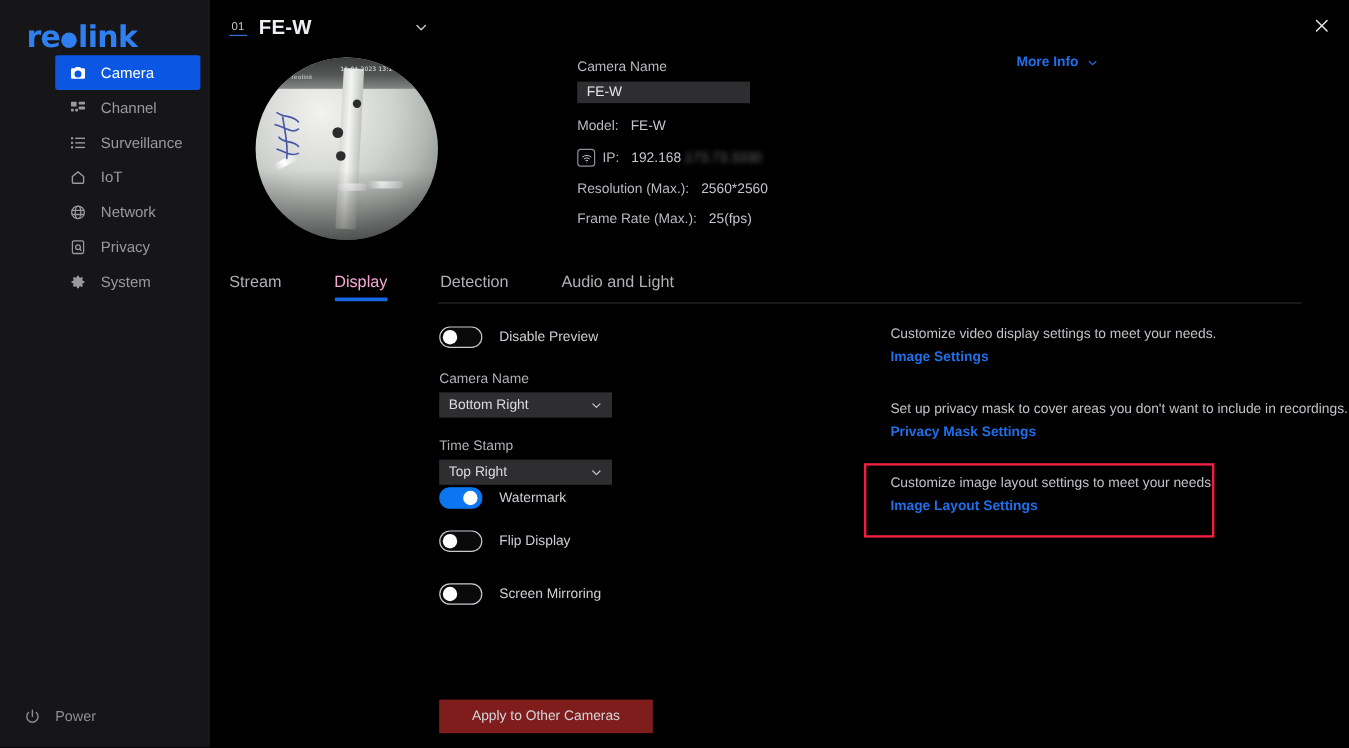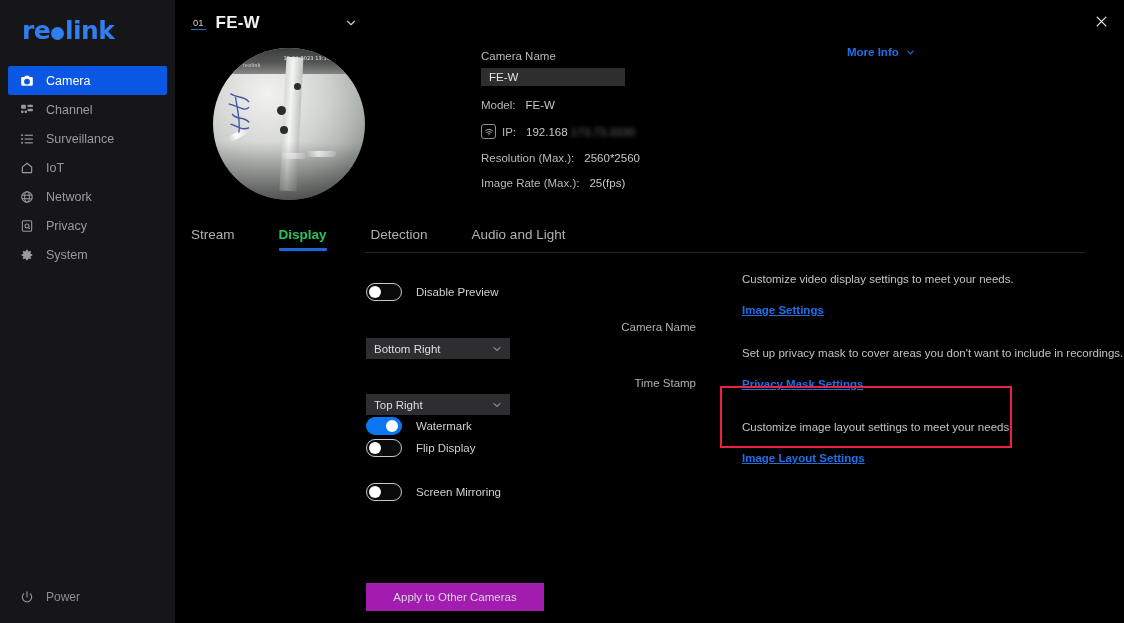--- a/index.html
+++ b/index.html
@@ -29,21 +29,21 @@
     font-family: "DejaVu Sans", sans-serif;
     display: flex; align-items: center;
   }
   .logo .dot-o {
     display: inline-block;
     width: 13px; height: 13px;
     border-radius: 50%;
     background: #2f7ff0;
     margin: 7px 1px 0 1px;
   }
-  .nav { margin-top: 20px; }
+  .nav { margin-top: 0; padding-left: 38px; }
   .nav-item {
     display: flex; align-items: center;
     height: 30px;
     margin: 0 8px 0 8px;
     padding-left: 12px;
     color: #9a9a9e;
     font-size: 12.5px;
     border-radius: 2px;
     cursor: pointer;
   }
@@ -178,33 +178,33 @@
     display: flex; align-items: flex-end; gap: 0;
     position: relative;
   }
   .tab {
     font-size: 13.5px; color: #b0b0b5;
     padding: 0 0 9px 0;
     margin-right: 44px;
     cursor: pointer;
     position: relative;
   }
-  .tab.active { color: #22c55e; font-weight: bold; }
+  .tab.active { color: #f9a8d4; }
   .tab.active::after {
     content: ""; position: absolute; left: 0; right: 0; bottom: 0;
     height: 3px; background: #1667e0; border-radius: 1px;
   }
   .tabs-rule {
     position: absolute; left: 190px; right: 39px; top: 252px;
     height: 1px; background: #26262a;
   }
 
   
   .panel { position: absolute; left: 0; top: 262px; width: 100%; }
-  .col-left { position: absolute; left: 191px; top: 19px; width: 330px; text-align: right; }
+  .col-left { position: absolute; left: 191px; top: 8px; width: 330px; }
   .col-right { position: absolute; left: 567px; top: 8px; width: 480px; }
 
   .row-toggle { display: flex; align-items: center; height: 22px; cursor: pointer; }
   .switch {
     width: 36px; height: 18px; border-radius: 9px;
     position: relative; flex: 0 0 36px;
     background: #0a0a0a; border: 1px solid #c9c9cd;
   }
   .switch .knob {
     position: absolute; left: 2px; top: 2px;
@@ -222,34 +222,34 @@
     color: #dcdce0; font-size: 11.5px;
     display: flex; align-items: center; justify-content: space-between;
     padding: 0 7px 0 8px;
     cursor: pointer;
   }
   .select .chev { color: #c6c6ca; display: flex; }
 
   .r-block { margin-bottom: 26px; }
   .r-desc { font-size: 11.5px; color: #c2c2c7; line-height: 18px; }
   .r-link {
-    display: inline-block; margin-top: 16px;
-    font-size: 11.5px; color: #1f6fe8; font-weight: 600; cursor: pointer; text-decoration: underline;
+    display: inline-block; margin-top: 4px;
+    font-size: 11.5px; color: #1f6fe8; font-weight: 600; cursor: pointer;
   }
   .highlight-box {
     position: absolute; left: 545px; top: 386px;
     width: 292px; height: 62px;
     border: 2px solid #ed2042;
     pointer-events: none;
   }
 
   .apply-btn {
     position: absolute; left: 191px; top: 583px;
     width: 178px; height: 28px;
-    background: #a21caf;
+    background: #7f1d1d;
     color: #d6d6da; font-size: 11.5px;
     display: flex; align-items: center; justify-content: center;
     cursor: pointer;
     font-family: "Liberation Sans", sans-serif;
   }
 </style>
 </head>
 <body>
 
 <div class="app">
@@ -415,21 +415,21 @@
           <span class="v">192.168</span>
             <span class="ip-blur">.173.73.3330</span>
         </div>
 
         <div class="info-line">
           <span class="k">Resolution (Max.):</span>
           <span class="v">2560*2560</span>
         </div>
 
         <div class="info-line">
-          <span class="k">Image Rate (Max.):</span>
+          <span class="k">Frame Rate (Max.):</span>
           <span class="v">25(fps)</span>
         </div>
       </div>
 
       <div class="more-info">
         <span>More Info</span>
         <span style="margin-left:6px;display:flex">
           <svg width="11" height="11" viewBox="0 0 24 24" fill="none" stroke="currentColor" stroke-width="2.4" stroke-linecap="round" stroke-linejoin="round">
               <path d="M6 9l6 6 6-6"></path>
             </svg>
@@ -476,21 +476,21 @@
           </span>
         </div>
 
         <div class="row-toggle" style="">
           <span class="switch on">
               <span class="knob"></span>
             </span>
           <span class="toggle-label">Watermark</span>
         </div>
 
-        <div class="row-toggle" style="">
+        <div class="row-toggle" style="margin-top:14px">
           <span class="switch">
               <span class="knob"></span>
             </span>
           <span class="toggle-label">Flip Display</span>
         </div>
 
         <div class="row-toggle" style="margin-top:22px">
           <span class="switch">
               <span class="knob"></span>
             </span>

